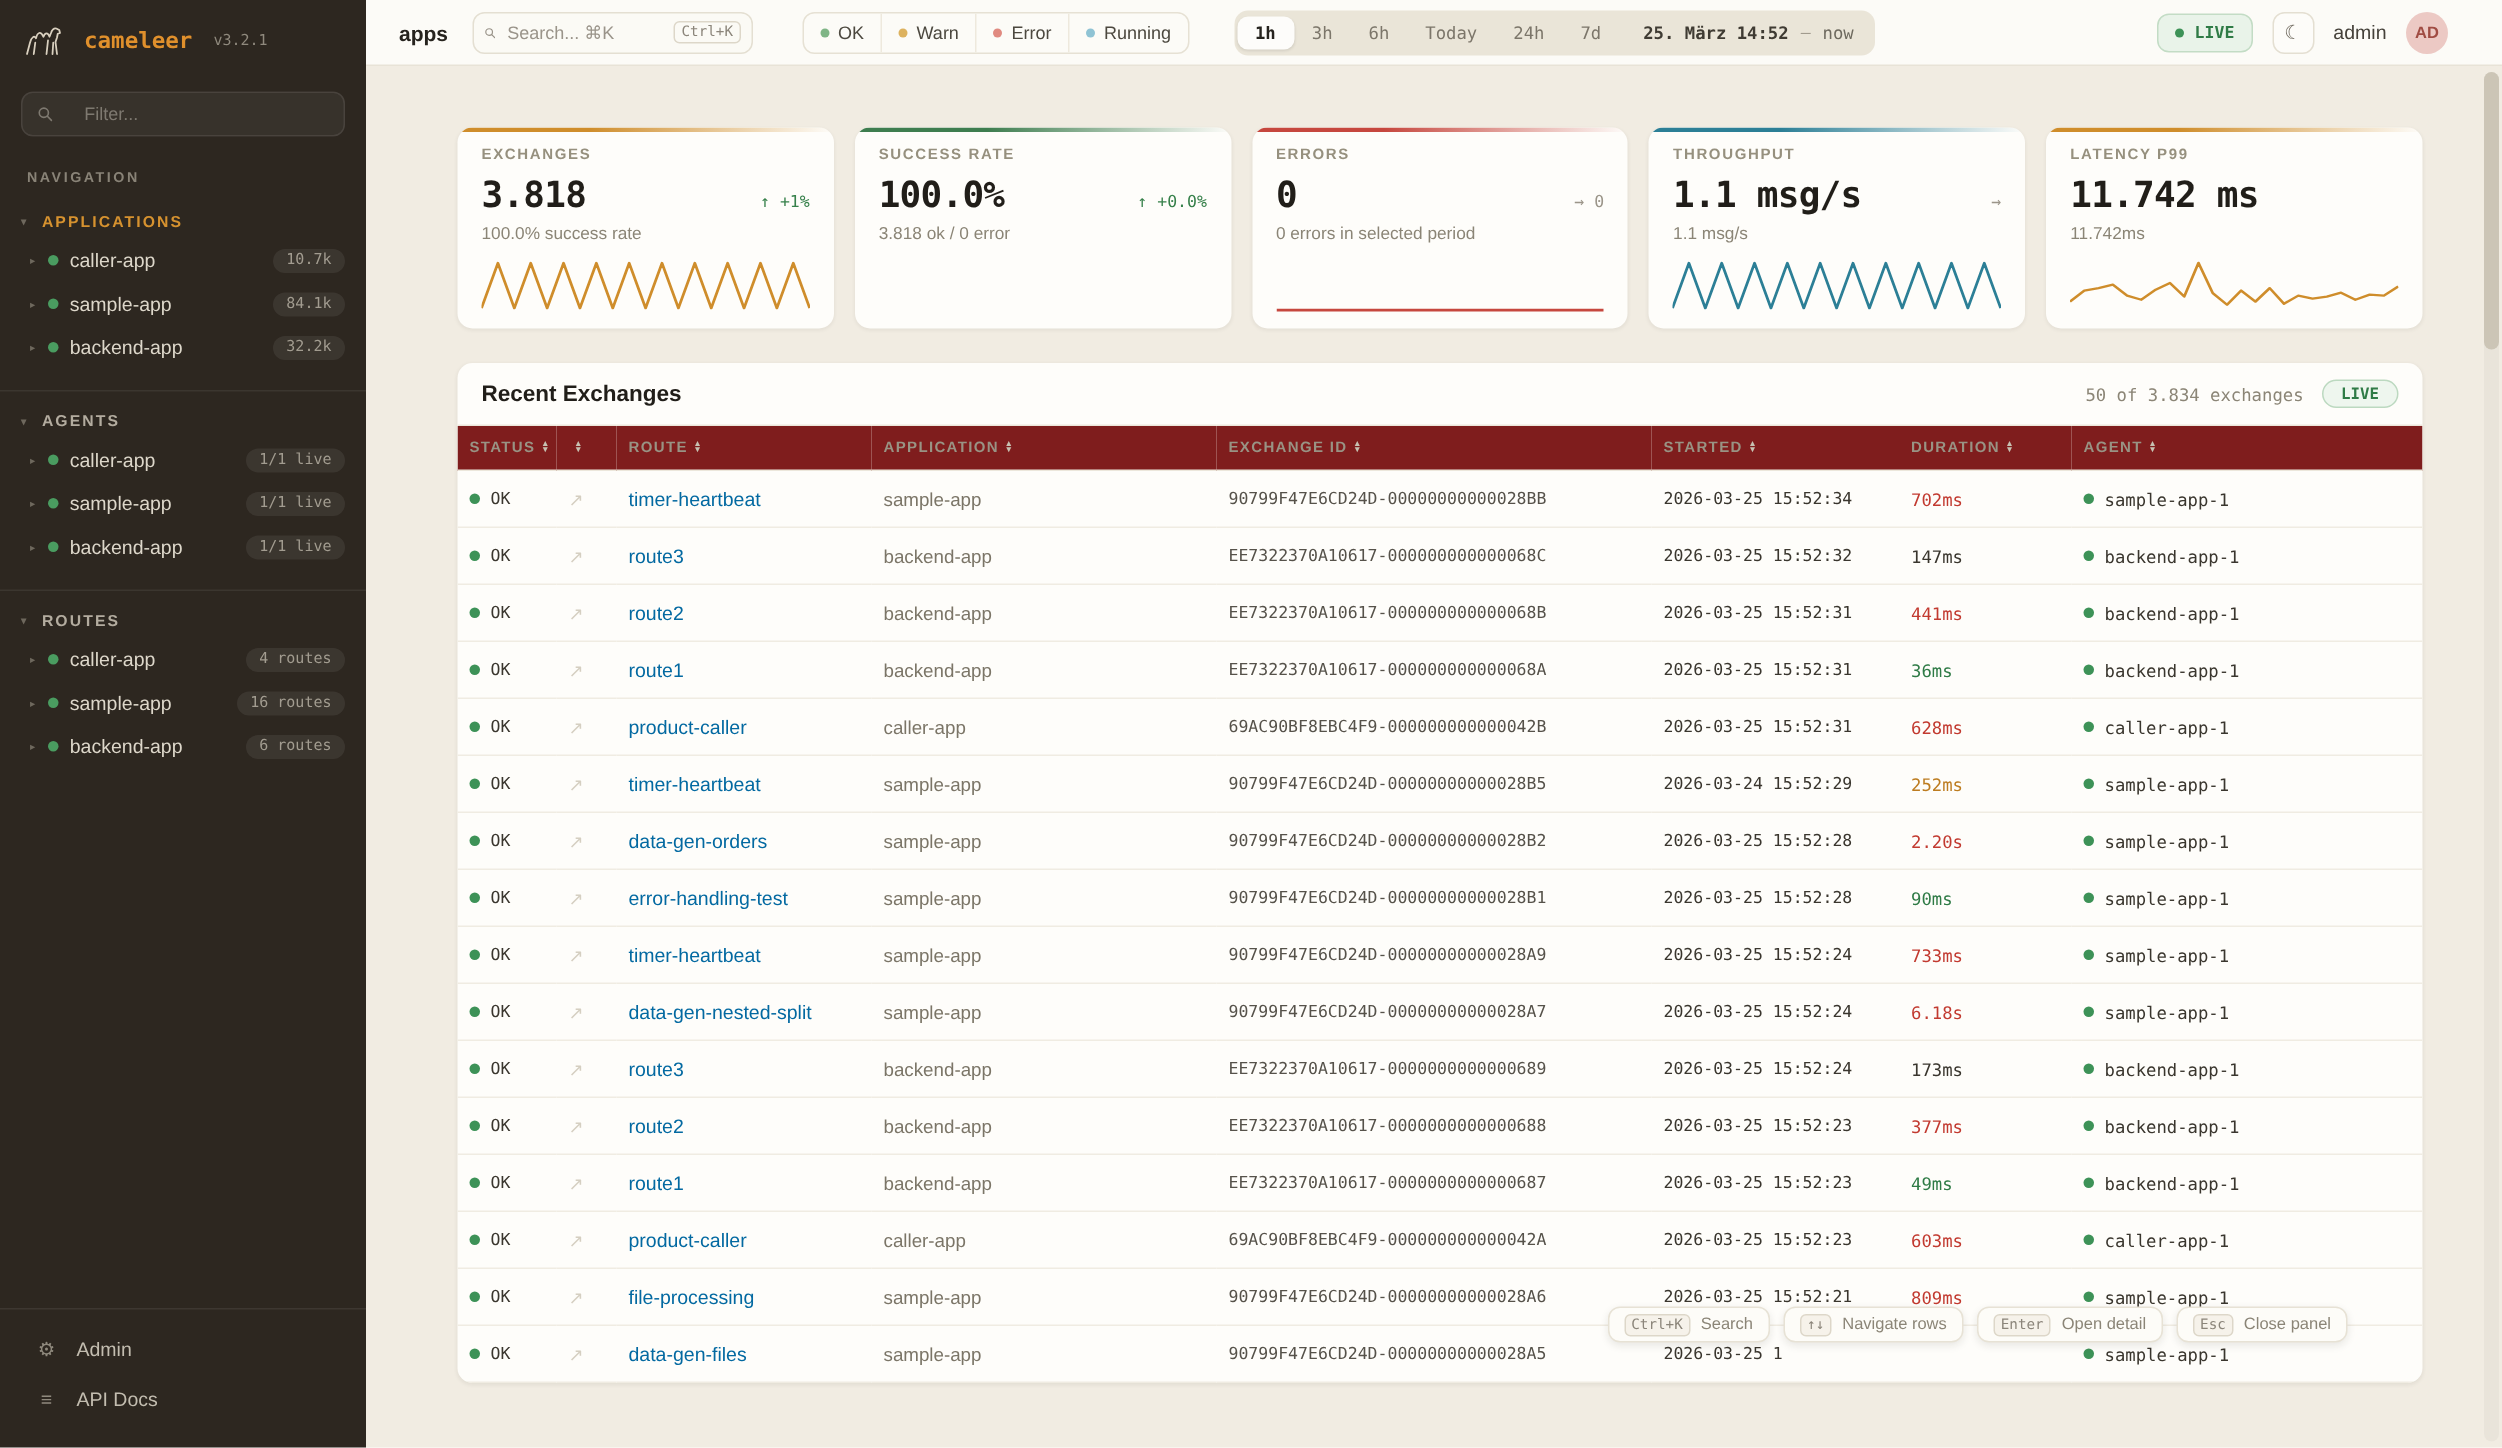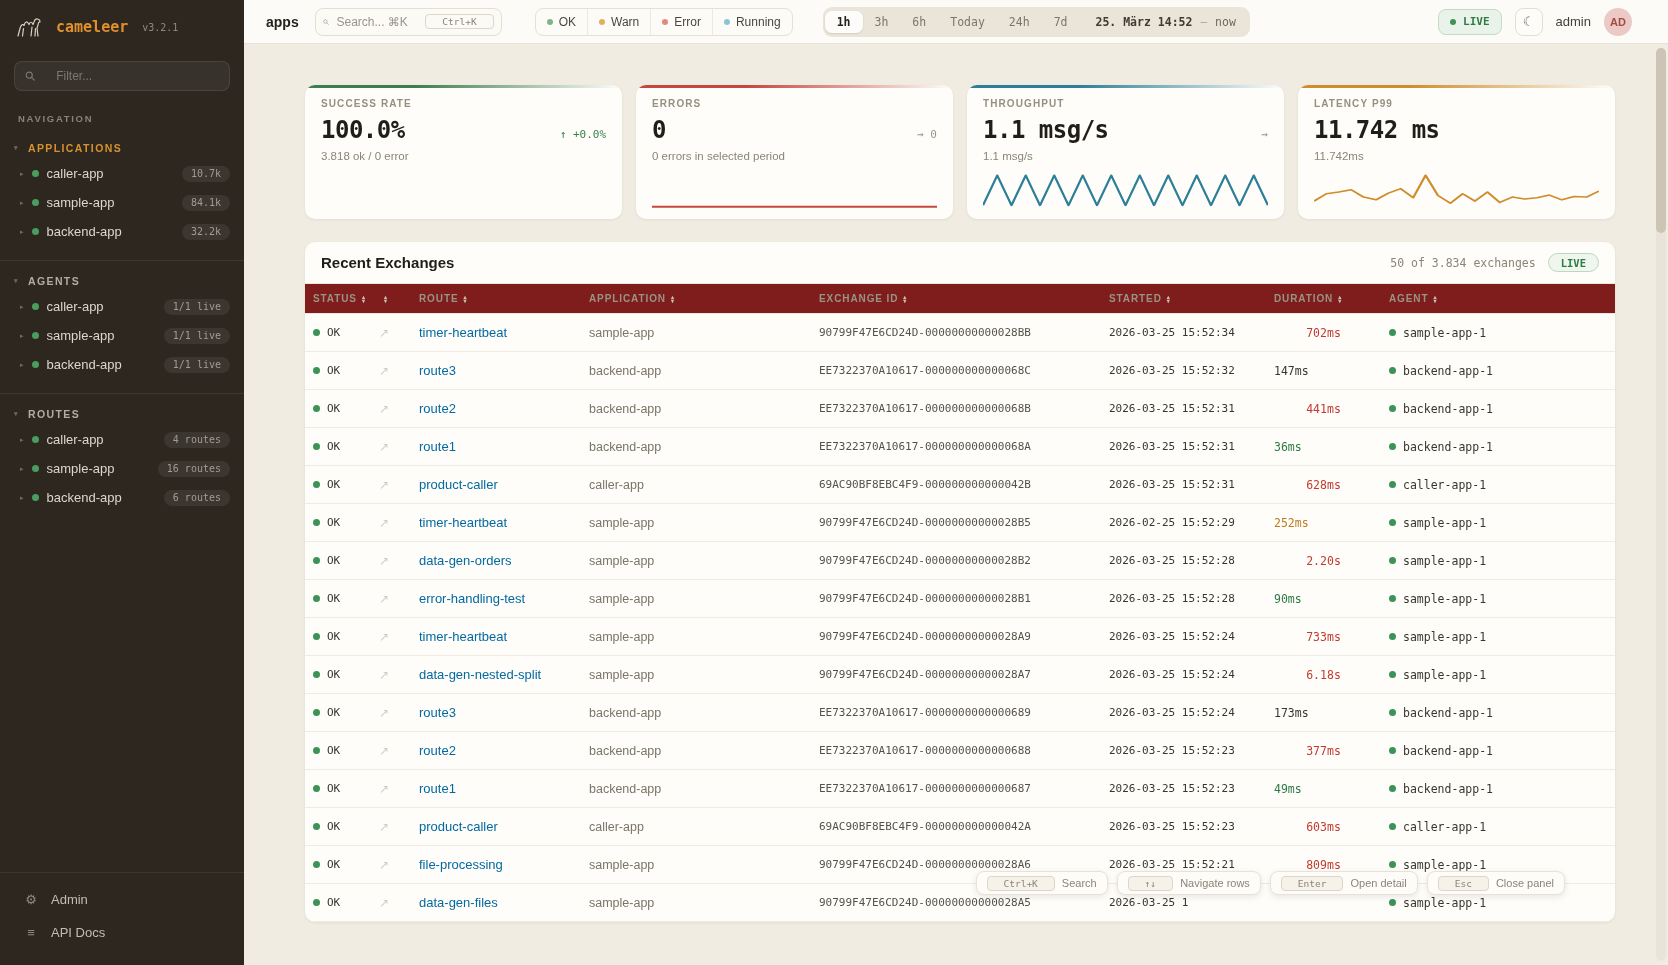--- a/index.html
+++ b/index.html
@@ -40,21 +40,21 @@
   
   .topbar { position:fixed; left:244px; right:0; top:0; height:44px; background:#fcfbf7;
     border-bottom:1px solid #e8e3d7; display:flex; align-items:center; padding:0 36px 0 22px; z-index:4; }
   .crumb { font-size:14px; font-weight:bold; color:#26231e; }
   .search { width:187px; height:28px; border:1px solid #e4dfd2; background:#fbfaf5; border-radius:8px;
     display:flex; align-items:center; gap:6px; padding:0 7px; margin-left:16px; color:#9a948a; }
   .search input { border:0; outline:0; background:transparent; font-size:12px; width:100%; color:#6f6a60;
     font-family:"Liberation Sans",sans-serif; }
   .search input::placeholder { color:#9a948a; }
   .kbd { font-family:"DejaVu Sans Mono",monospace; font-size:9.5px; color:#8b857a;
-    border:1px solid #ddd7c9; border-radius:4px; padding:1px 16px; background:#fbfaf5; white-space:nowrap; }
+    border:1px solid #ddd7c9; border-radius:4px; padding:1px 4px; background:#fbfaf5; white-space:nowrap; }
   .chips { display:flex; border:1px solid #e6e1d4; background:#fcfbf7; border-radius:8px;
     overflow:hidden; height:28px; margin-left:33px; }
   .chip { display:flex; align-items:center; gap:6px; padding:0 11px; font-size:12px; color:#4c483f;
     border-left:1px solid #eee9dd; cursor:pointer; white-space:nowrap; }
   .chip:first-child { border-left:0; }
   .chip .dot { width:6px; height:6px; }
   .times { display:flex; align-items:center; background:#eae5d8; border-radius:9px; padding:2px;
     margin-left:30px; height:30px; }
   .time-btn { font-family:"DejaVu Sans Mono",monospace; font-size:11.5px; color:#7c766a;
     padding:4px 12px; border-radius:7px; border:0; background:transparent; cursor:pointer; }
@@ -106,21 +106,21 @@
     white-space:nowrap; overflow:hidden; }
   .cell-status { display:flex; align-items:center; gap:7px; font-family:"DejaVu Sans Mono",monospace;
     font-size:11px; color:#3a362e; }
   .cell-status .dot { background:#3d9257; }
   .trend { color:#d5cfc1; font-size:12px; cursor:pointer; }
   .cell-route { color:#0369a1; }
   .cell-app { color:#7b7567; font-size:12.5px; }
   .cell-id { font-family:"DejaVu Sans Mono",monospace; font-size:11px; color:#56524a; }
   .cell-start { font-family:"DejaVu Sans Mono",monospace; font-size:11px; color:#3a362e; }
   .cell-dur { font-family:"DejaVu Sans Mono",monospace; font-size:11.5px; }
-  .dur-red { color:#c23a30;text-align:center; } .dur-amber { color:#bd7c20; }
+  .dur-red { color:#c23a30; } .dur-amber { color:#bd7c20; }
   .dur-green { color:#2f7b46; } .dur-neutral { color:#3a362e; }
   .cell-agent { display:flex; align-items:center; gap:7px; font-family:"DejaVu Sans Mono",monospace;
     font-size:11.5px; color:#3a362e; }
   .cell-agent .dot { background:#3d9257; }
 
   .hints { position:fixed; bottom:70px; right:103px; display:flex; gap:9px; z-index:6; }
   .hint { display:flex; align-items:center; gap:7px; background:#fdfcf8; border:1px solid #e7e2d5;
     border-radius:8px; padding:3.5px 10px; font-size:11px; color:#8b8577;
     box-shadow:0 2px 6px rgba(30,25,15,.1); white-space:nowrap; }
   .hint .kbd { background:#f6f2ea; }
@@ -283,20 +283,32 @@
     <div class="moon-btn">
       <span>☾</span>
     </div>
     <span class="user">admin</span>
     <div class="avatar">AD</div>
   </div>
 </header>
 
 <main class="main">
   <div class="cards" id="cards">
+      <article class="card">
+        <div class="card-accent" style="background: linear-gradient(90deg, rgb(207, 141, 43) 0%, rgb(207, 141, 43) 35%, rgba(255, 255, 255, 0) 100%);"></div>
+        <div class="stat-label">EXCHANGES</div>
+        <div class="value-row">
+          <span class="stat-value">3.818</span>
+          <span class="delta green">↑ +1%</span>
+        </div>
+        <div class="stat-sub">100.0% success rate</div>
+        <svg viewBox="0 0 200 44" preserveAspectRatio="none" class="spark">
+          <polyline points="0,40 10,7 20,40 30,7 40,40 50,7 60,40 70,7 80,40 90,7 100,40 110,7 120,40 130,7 140,40 150,7 160,40 170,7 180,40 190,7 200,40" fill="none" stroke="#cf8d2b" stroke-width="1.7" stroke-linejoin="round"></polyline>
+        </svg>
+      </article>
       <article class="card">
         <div class="card-accent" style="background: linear-gradient(90deg, rgb(62, 125, 79) 0%, rgb(62, 125, 79) 35%, rgba(255, 255, 255, 0) 100%);"></div>
         <div class="stat-label">SUCCESS RATE</div>
         <div class="value-row">
           <span class="stat-value">100.0%</span>
           <span class="delta green">↑ +0.0%</span>
         </div>
         <div class="stat-sub">3.818 ok / 0 error</div>
         <svg viewBox="0 0 200 44" preserveAspectRatio="none" class="spark"></svg>
       </article>
@@ -495,21 +507,21 @@
             <td>
               <div class="cell-status">
                 <span class="dot"></span>
                 <span>OK</span>
               </div>
             </td>
             <td><span class="trend">↗</span></td>
             <td class="cell-route">timer-heartbeat</td>
             <td class="cell-app">sample-app</td>
             <td class="cell-id">90799F47E6CD24D-00000000000028B5</td>
-            <td class="cell-start">2026-02-25 15:52:29</td>
+            <td class="cell-start">2026-03-24 15:52:29</td>
             <td class="cell-dur dur-amber">252ms</td>
             <td>
               <div class="cell-agent">
                 <span class="dot"></span>
                 <span>sample-app-1</span>
               </div>
             </td>
           </tr>
           <tr>
             <td>

